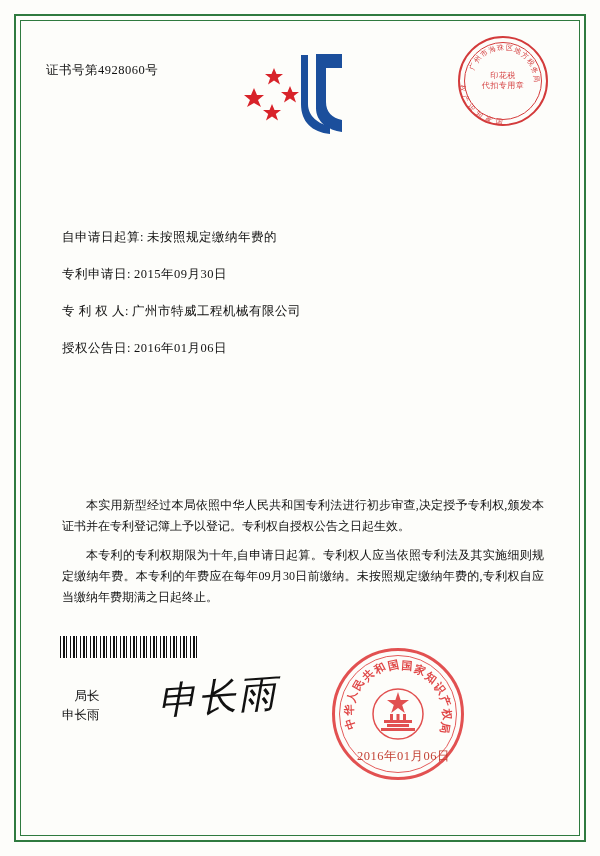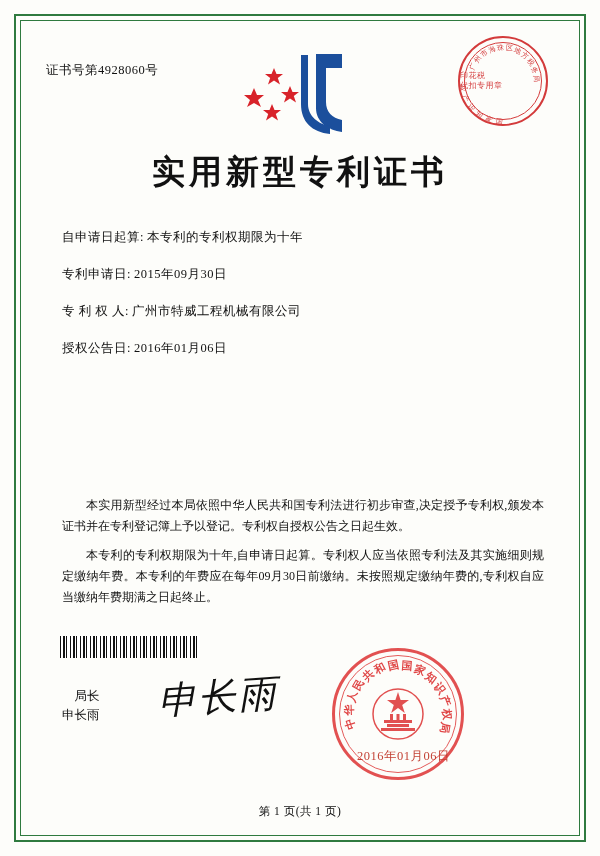--- a/index.html
+++ b/index.html
@@ -82,20 +82,21 @@
     bottom: 4px;
     border: 1px solid #d02b2b;
     border-radius: 50%;
   }
   .seal-topright .seal-mid {
     position: absolute;
     left: 0;
     right: 0;
     top: 50%;
     transform: translateY(-50%);
+    text-align: center;
     font-size: 8px;
     line-height: 10px;
     font-family: "Liberation Serif", serif;
     letter-spacing: 0.5px;
   }
   .seal-ring-text {
     position: absolute;
     left: 0;
     top: 0;
     width: 86px;
@@ -315,26 +316,25 @@
       <span style="transform: rotate(235deg) translate(0,-36px) rotate(180deg);">识</span>
       <span style="transform: rotate(250deg) translate(0,-36px) rotate(180deg);">产</span>
       <span style="transform: rotate(265deg) translate(0,-36px) rotate(180deg);">权</span>
     </div>
     <div class="seal-mid">
       <div>印花税</div>
       <div>代扣专用章</div>
     </div>
   </div>
 
-  <div class="doc-title">实用新型专利证书</div>
 
   <div class="fields">
     <div class="field-row">
       <span class="field-label">自申请日起算:</span>
-      <span class="field-value">本专利的专利权期限为十年</span>
+      <span class="field-value">未按照规定缴纳年费的</span>
     </div>
     <div class="field-row">
       <span class="field-label">专利申请日:</span>
       <span class="field-value">2015年09月30日</span>
     </div>
     <div class="field-row">
       <span class="field-label">专 利 权 人:</span>
       <span class="field-value">广州市特威工程机械有限公司</span>
     </div>
     <div class="field-row">
@@ -382,15 +382,14 @@
       <span style="transform: rotate(36deg) translate(0,-56px) rotate(0deg);">知</span>
       <span style="transform: rotate(52deg) translate(0,-56px) rotate(0deg);">识</span>
       <span style="transform: rotate(68deg) translate(0,-56px) rotate(0deg);">产</span>
       <span style="transform: rotate(84deg) translate(0,-56px) rotate(0deg);">权</span>
       <span style="transform: rotate(100deg) translate(0,-56px) rotate(0deg);">局</span>
     </div>
   </div>
 
   <div class="seal-date">2016年01月06日</div>
 
-  <div class="page-footer">第 1 页(共 1 页)</div>
 
 </div>
 
 </body></html>

